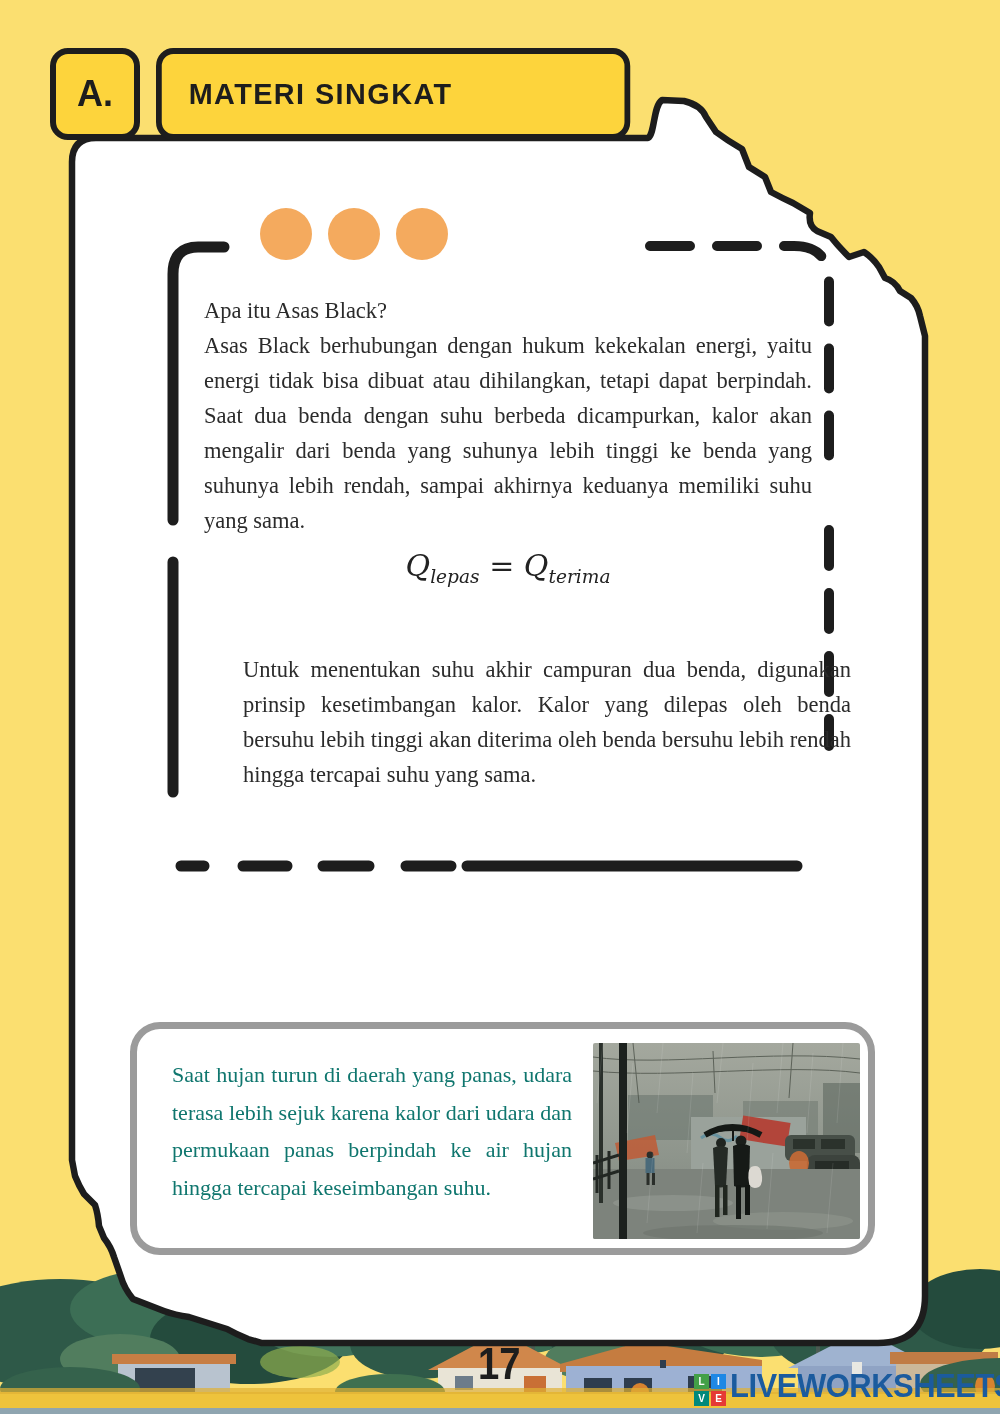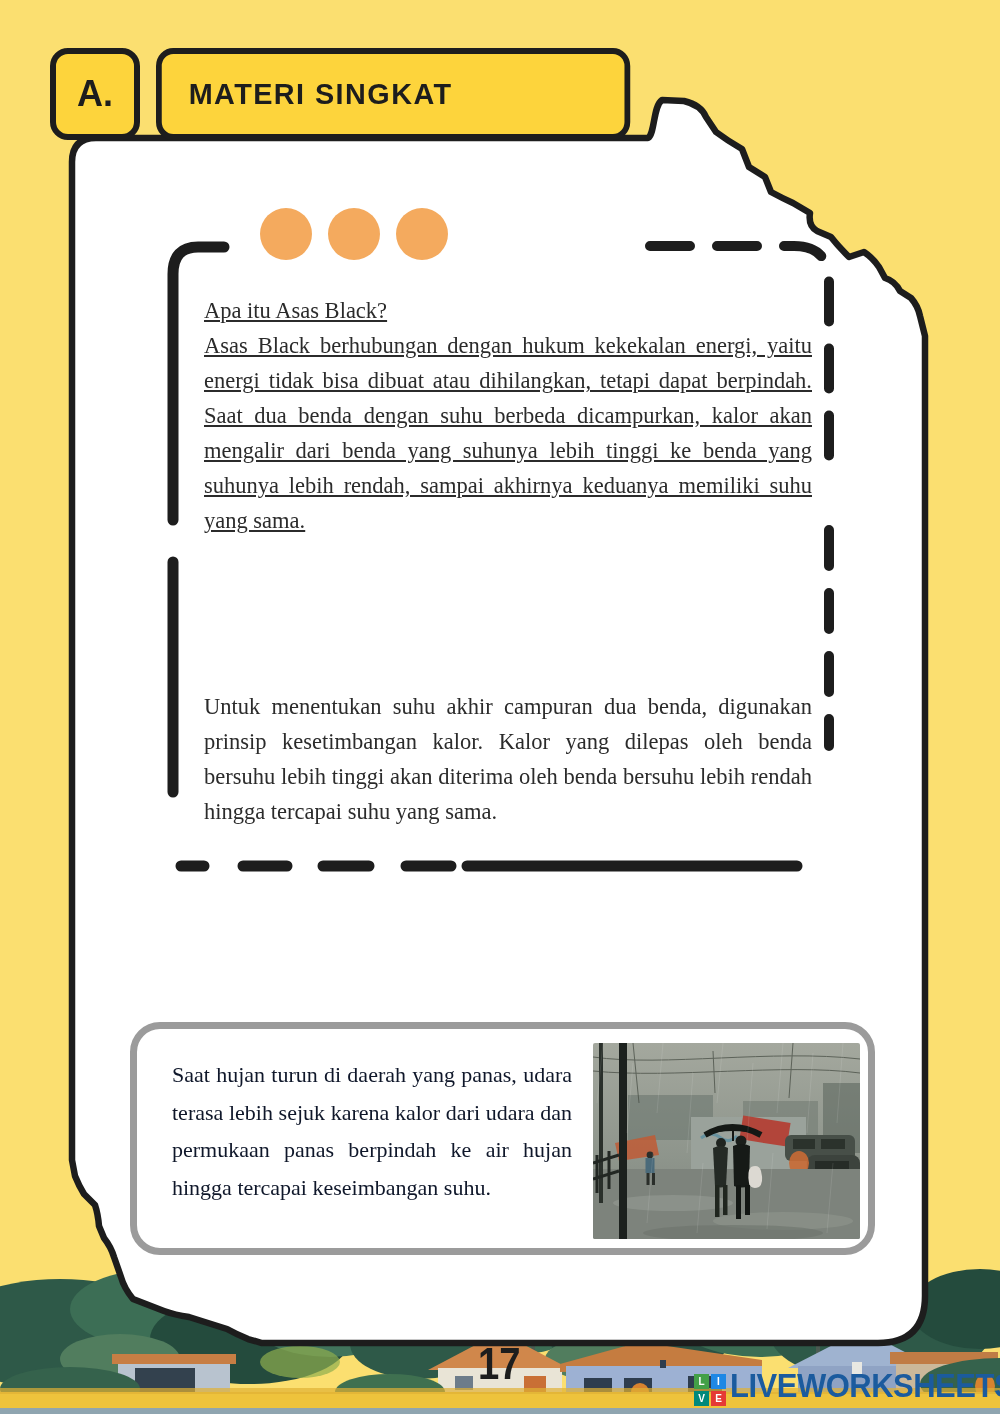--- a/index.html
+++ b/index.html
@@ -55,21 +55,21 @@
     background:var(--badge_blue,#1b7ce8);
     border:4px solid #111;border-radius:28px;
     box-sizing:border-box;
     box-shadow:5px 6px 0 #111, inset 0 -8px 0 rgba(0,0,30,.28);
     display:flex;align-items:center;justify-content:center;
     color:#fff;font-family:"Liberation Sans", sans-serif;
     font-weight:800;font-size:20px;letter-spacing:1.5px;
   }
   .info-text{
     position:absolute;left:172px;top:1056px;width:400px;
-    font-size:22px;line-height:37.5px;color:#0f172a;
+    font-size:22px;line-height:37.5px;color:#0f766e;
   }
   .info-text p{margin:0;text-align:justify;}
   .photo{
     position:absolute;left:593px;top:1043px;width:267px;height:196px;
     border-radius:2px;overflow:hidden;
   }
 
   
   .page-num{
     position:absolute;left:478px;top:1338px;
@@ -171,27 +171,28 @@
       <path d="M 829 530 L 829 746" stroke-width="10" stroke-dasharray="36 27"></path>
       <path d="M 181 866 L 204 866 M 243 866 L 287 866 M 323 866 L 369 866 M 406 866 L 451 866" stroke-width="11"></path>
       <path d="M 467 866 L 797 866" stroke-width="11"></path>
     </g>
   </svg>
 
   <div class="dot content-layer abs" style="left:260px;top:208px;"></div>
   <div class="dot content-layer abs" style="left:328px;top:208px;"></div>
   <div class="dot content-layer abs" style="left:396px;top:208px;"></div>
 
-  <div class="textblock content-layer" style="top:293px;text-decoration:underline;">
+  <div class="textblock content-layer" style="top:293px;">
     <p class="q-line">Apa itu Asas Black?</p>
     <p>Asas Black berhubungan dengan hukum kekekalan energi, yaitu energi tidak bisa dibuat atau dihilangkan, tetapi dapat berpindah. Saat dua benda dengan suhu berbeda dicampurkan, kalor akan mengalir dari benda yang suhunya lebih tinggi ke benda yang suhunya lebih rendah, sampai akhirnya keduanya memiliki suhu yang sama.</p>
   </div>
 
-
-  <div class="textblock content-layer" style="top:689px;">
+  <div class="formula content-layer" style="top:548px;">Q<sub>lepas</sub> = Q<sub>terima</sub></div>
+
+  <div class="textblock content-layer" style="top:652px;margin-left:39px;">
     <p>Untuk menentukan suhu akhir campuran dua benda, digunakan prinsip kesetimbangan kalor. Kalor yang dilepas oleh benda bersuhu lebih tinggi akan diterima oleh benda bersuhu lebih rendah hingga tercapai suhu yang sama.</p>
   </div>
 
   <div class="info-box content-layer"></div>
   <div class="info-text content-layer">
     <p>Saat hujan turun di daerah yang panas, udara terasa lebih sejuk karena kalor dari udara dan permukaan panas berpindah ke air hujan hingga tercapai keseimbangan suhu.</p>
   </div>
 
   <div class="photo content-layer">
     <svg width="267" height="196" viewBox="0 0 267 196" aria-hidden="true">

